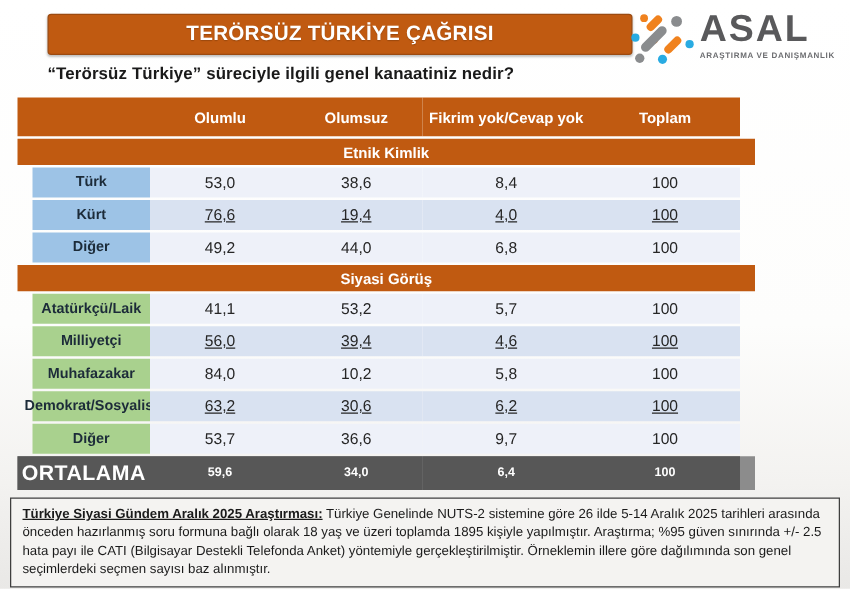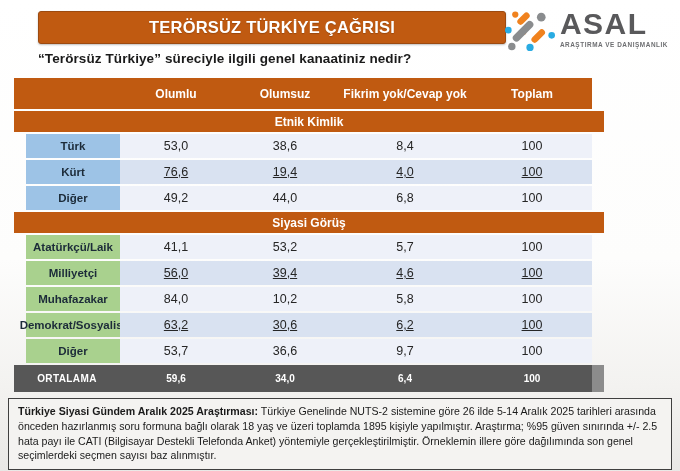--- a/index.html
+++ b/index.html
@@ -81,35 +81,35 @@
   }
   .data-row .cell { height: 24px; font-size: 12.5px; color: #262626; }
   .data-row .label-cell { font-size: 11.5px; font-weight: bold; color: #1c2b39; margin-left: 12px; }
   .sec-ethnic .label-cell { background: #9DC3E6; }
   .sec-political .label-cell { background: #A9D18E; }
   .band-light .value-cell { background: #EEF1F9; }
   .band-dark .value-cell { background: #D9E2F1; text-decoration: underline; }
 
   .summary-row { background: #8c8c8c; margin-bottom: 0; }
   .summary-row .cell { height: 27px; background: #575757; color: #ffffff; font-weight: bold; }
-  .summary-row .label-cell { font-size: 10px; letter-spacing: 0.4px; }
+  .summary-row .label-cell { font-size: 17px; letter-spacing: 0.4px; }
   .summary-row .value-cell { font-size: 10px; }
 
   
   .footnote {
     position: absolute;
     left: 8px; top: 398px;
     width: 664px;
     background: #F4F3F1;
     border: 1.5px solid #3f3f3f;
     padding: 5px 9px 6px 9px;
     font-size: 10.6px; line-height: 1.4; color: #1a1a1a;
     text-align: left;
   }
-  .footnote .lead { font-weight: bold; }
+  .footnote .lead { font-weight: bold; text-decoration: underline; }
 </style>
 </head>
 <body>
 
 <div class="slide">
 
   <div class="banner">
     <span class="banner-title">TERÖRSÜZ TÜRKİYE ÇAĞRISI</span>
   </div>
 

